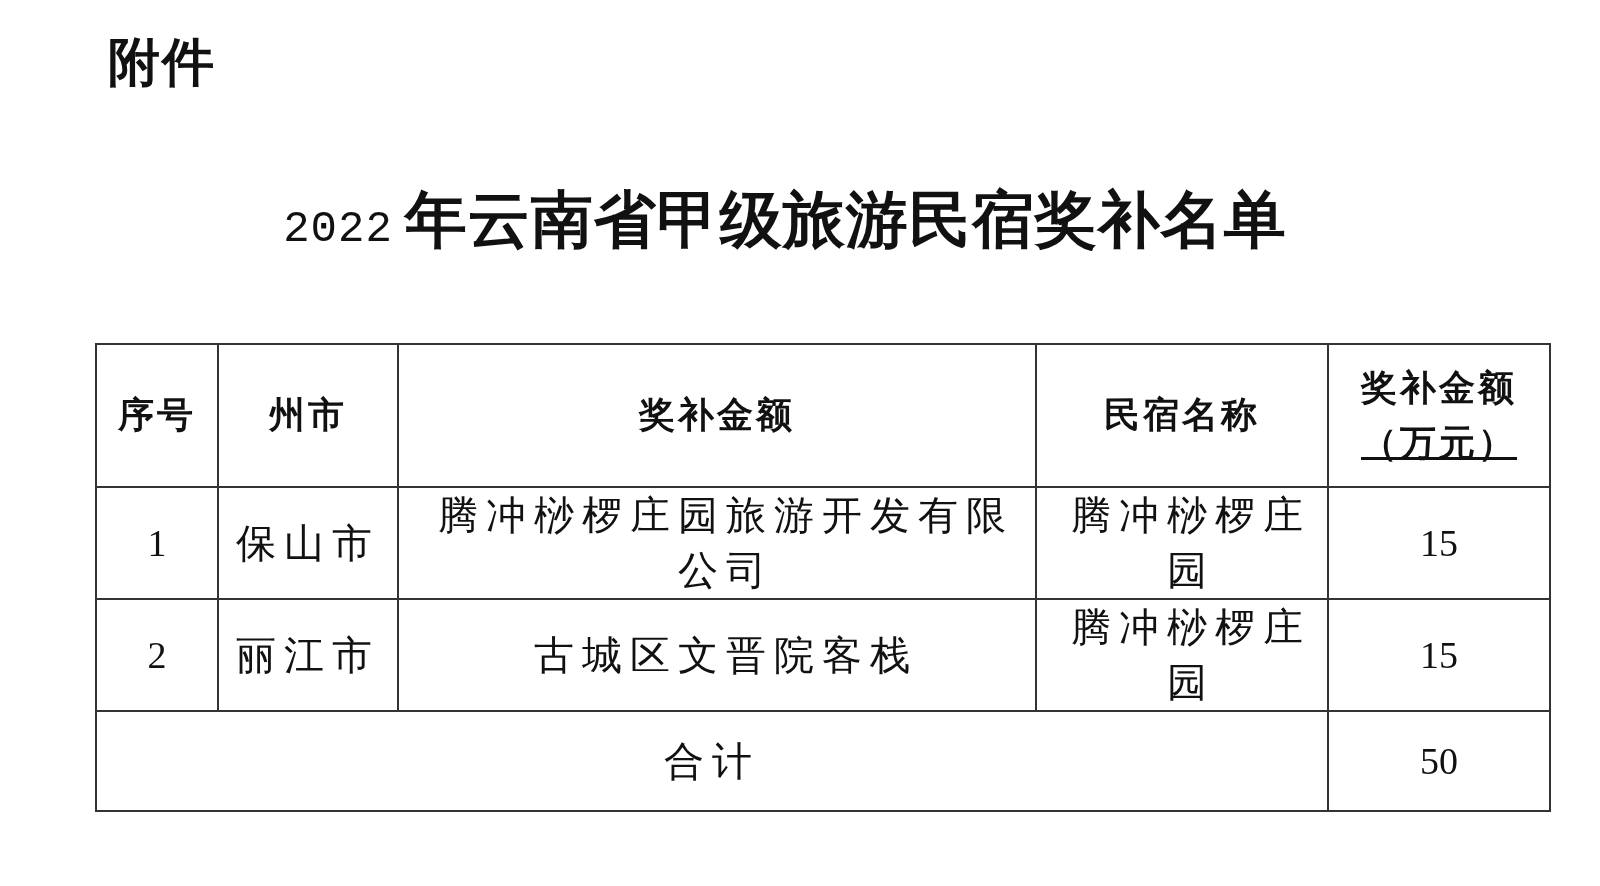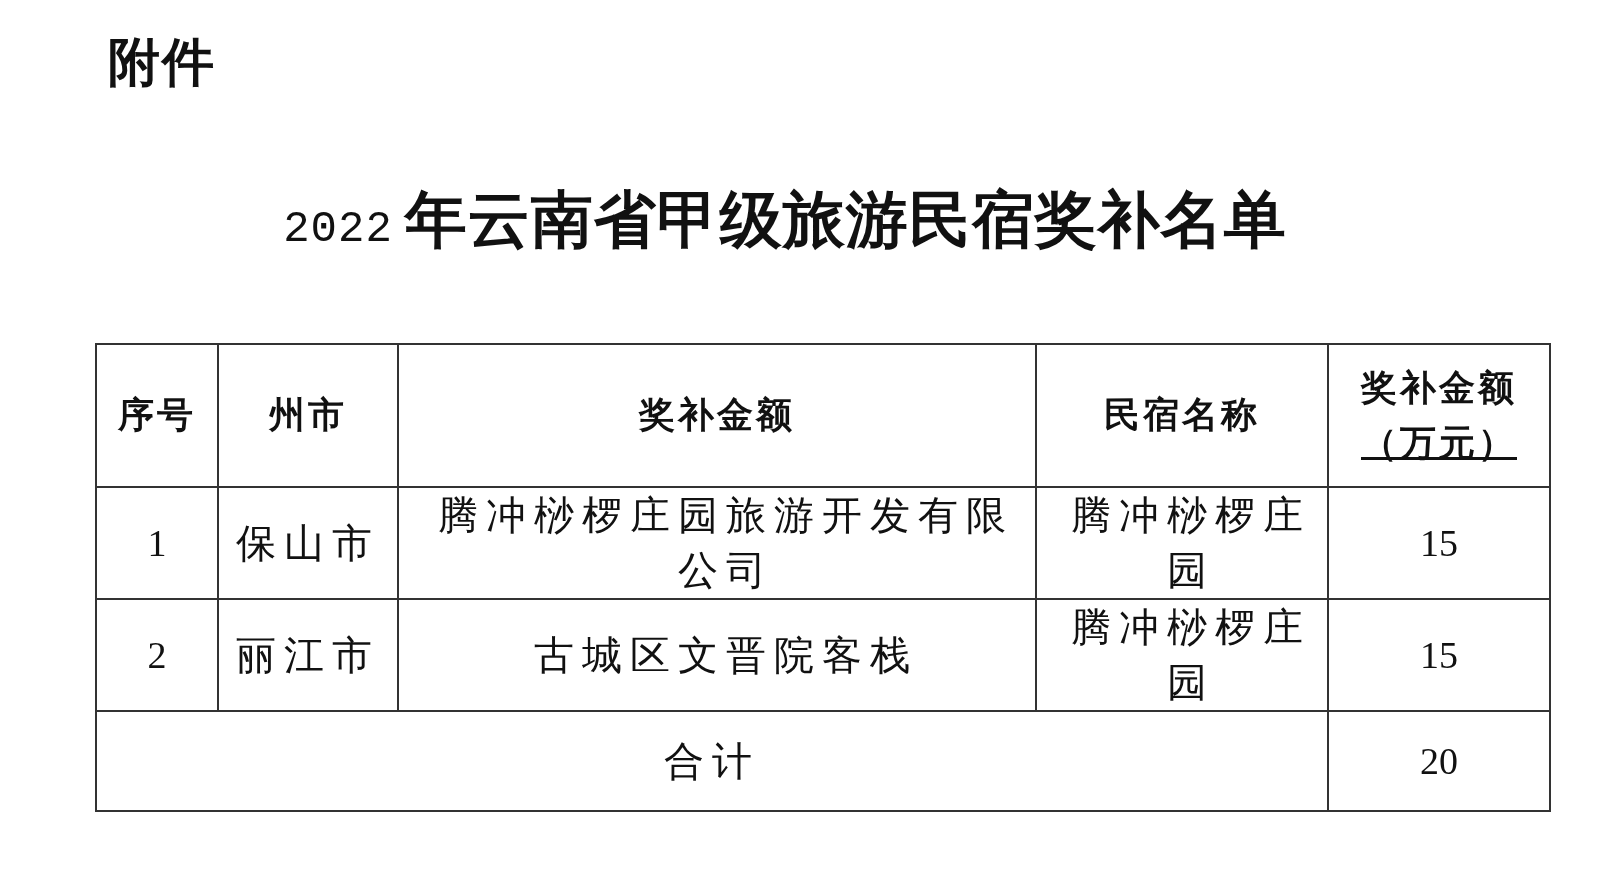--- a/index.html
+++ b/index.html
@@ -128,16 +128,16 @@
     </tr>
     <tr>
       <td class="num">2</td>
       <td>丽江市</td>
       <td class="left">古城区文晋院客栈</td>
       <td class="left">腾冲桫椤庄园</td>
       <td class="num">15</td>
     </tr>
     <tr class="total">
       <td colspan="4">合计</td>
-      <td class="num">20</td>
+      <td class="num">50</td>
     </tr>
   </tbody>
 </table>
 
 </body></html>

